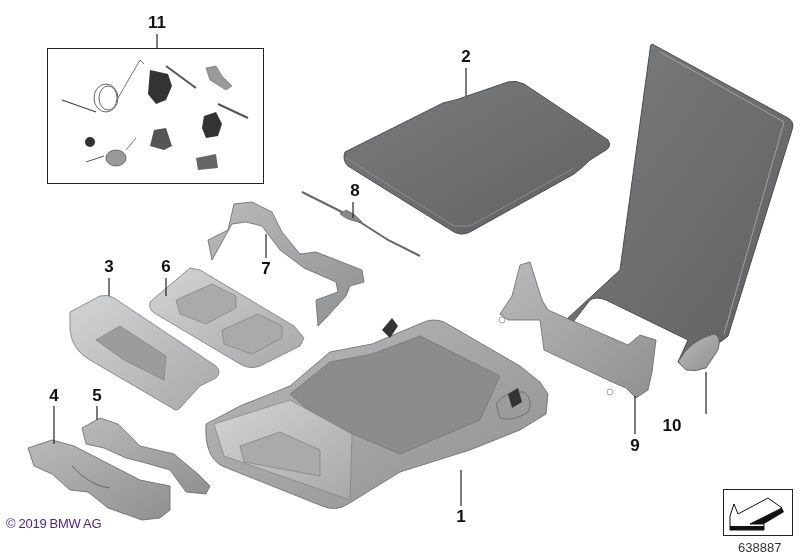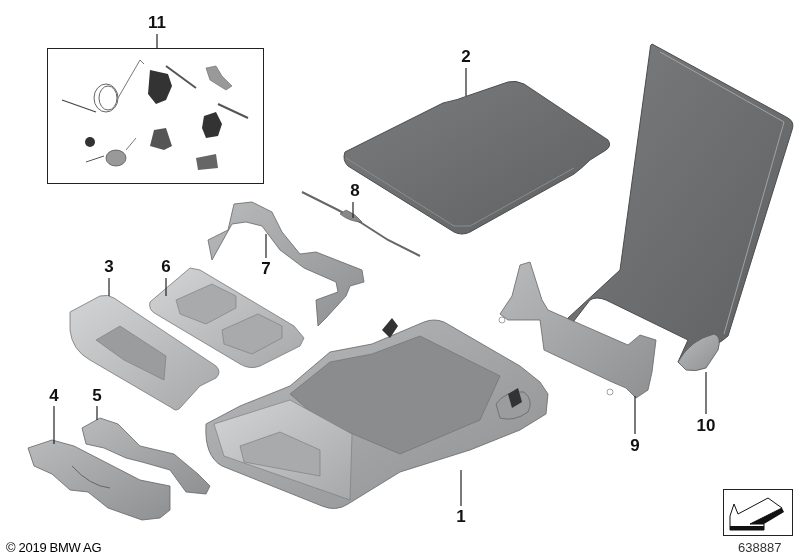--- a/index.html
+++ b/index.html
@@ -1,19 +1,19 @@
 <!DOCTYPE html>
 <html><head>
 <meta charset="utf-8">
 <style>
   html, body { margin:0; padding:0; background:#ffffff; }
   body { width:800px; height:560px; position:relative; overflow:hidden; font-family:"Liberation Sans", sans-serif; }
   #diagram { position:absolute; left:0; top:0; width:800px; height:416px; }
   .callout { position:absolute; font-family:"Liberation Sans", sans-serif; font-weight:bold; font-size:17px; color:#111; line-height:1; transform:translateX(-50%); }
-  .copyright { position:absolute; left:6px; top:540px; font-size:13px; color:#000000; letter-spacing:-0.3px; }
+  .copyright { position:absolute; left:6px; top:516px; font-size:13px; color:#4c1d95; letter-spacing:-0.3px; }
   .imgnum { position:absolute; left:738px; top:540px; font-size:13px; color:#333; }
   .nav-icon { position:absolute; left:723px; top:489px; width:70px; height:47px; border:1px solid #222; background:#fff; box-sizing:border-box; }
   .kit-box { position:absolute; left:47px; top:48px; width:217px; height:136px; border:1.5px solid #222; box-sizing:border-box; }
 </style>
 </head>
 <body>
 
 <div id="diagram">
 
   <svg width="800" height="560" viewBox="0 0 800 560" style="position:absolute;left:0;top:0;">
@@ -126,21 +126,21 @@
   <div class="callout" style="left:157px;top:14px;">11</div>
   <div class="callout" style="left:466px;top:48px;">2</div>
   <div class="callout" style="left:355px;top:182px;">8</div>
   <div class="callout" style="left:266px;top:260px;">7</div>
   <div class="callout" style="left:109px;top:258px;">3</div>
   <div class="callout" style="left:166px;top:258px;">6</div>
   <div class="callout" style="left:54px;top:387px;">4</div>
   <div class="callout" style="left:97px;top:387px;">5</div>
   <div class="callout" style="left:461px;top:508px;">1</div>
   <div class="callout" style="left:635px;top:437px;">9</div>
-  <div class="callout" style="left:706px;top:417px;">10</div>
+  <div class="callout" style="left:672px;top:417px;">10</div>
 
   <div class="nav-icon">
     <svg width="68" height="45" viewBox="0 0 68 45">
       <path d="M6,26 L6,40 L40,40 L40,34 L26,34 L58,18 L44,8 L14,24 L10,14 Z" fill="#fff" stroke="#111" stroke-width="1"></path>
       <path d="M6,36 L40,36 L40,40 L6,40 Z" fill="#111"></path>
       <path d="M40,34 L60,22 L58,18 L26,34 Z" fill="#111"></path>
     </svg>
   </div>
 
   <div class="copyright">© 2019 BMW AG</div>

